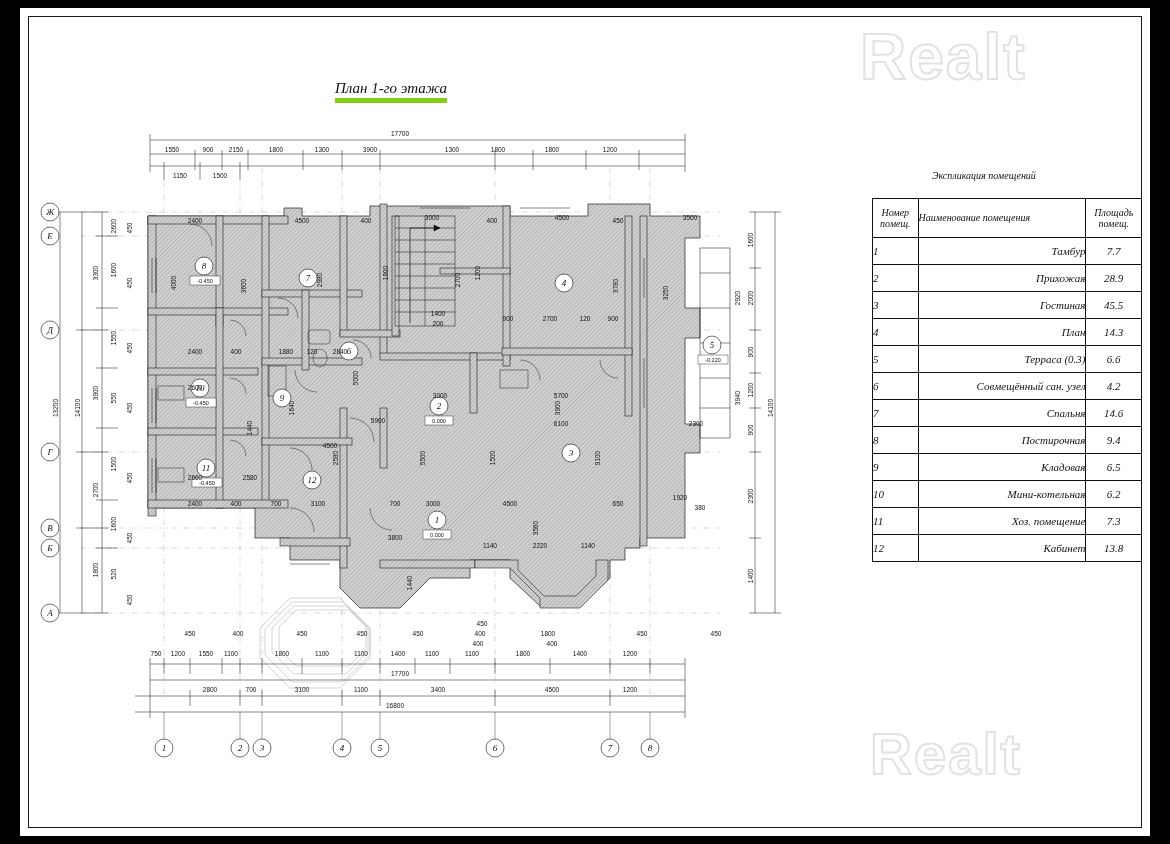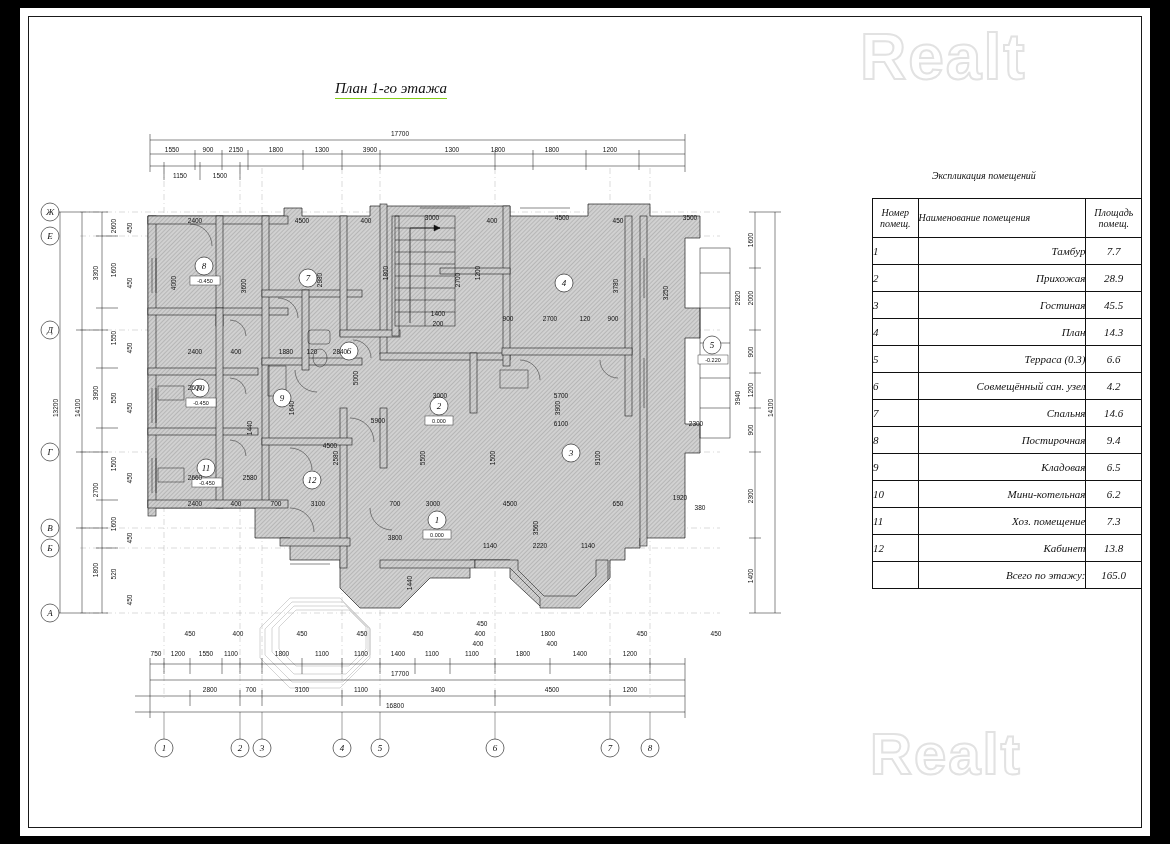--- a/index.html
+++ b/index.html
@@ -59,21 +59,21 @@
 
   
   #plan-title {
     position: absolute;
     left: 315px;
     top: 72px;
     font-family: "Liberation Serif", serif;
     font-style: italic;
     font-size: 15px;
     color: #111;
-    border-bottom: 1px solid #84cc16;
+    border-bottom: 5px solid #84cc16;
     padding-bottom: 1px;
   }
 
   
   #exp-title {
     position: absolute;
     left: 912px;
     top: 162px;
     font-family: "Liberation Serif", serif;
     font-style: italic;
@@ -209,25 +209,20 @@
           </tr>
           <tr>
             <td class="col-num">11</td>
             <td class="col-name">Хоз. помещение</td>
             <td class="col-area">7.3</td>
           </tr>
           <tr>
             <td class="col-num">12</td>
             <td class="col-name">Кабинет</td>
             <td class="col-area">13.8</td>
-          </tr>
-          <tr>
-            <td class="col-num"></td>
-            <td class="col-name">Всего по этажу:</td>
-            <td class="col-area">165.0</td>
           </tr>
         </tbody>
     </table>
 
     <div id="drawing">
       <svg width="800" height="680" viewBox="0 0 800 680" xmlns="http://www.w3.org/2000/svg">
         <defs>
           <pattern id="hatch" width="3" height="3" patternTransform="rotate(45)" patternUnits="userSpaceOnUse">
             <rect width="3" height="3" fill="#cfcfcf"></rect>
             <line x1="0" y1="0" x2="0" y2="3" stroke="#8a8a8a" stroke-width="0.8"></line>

